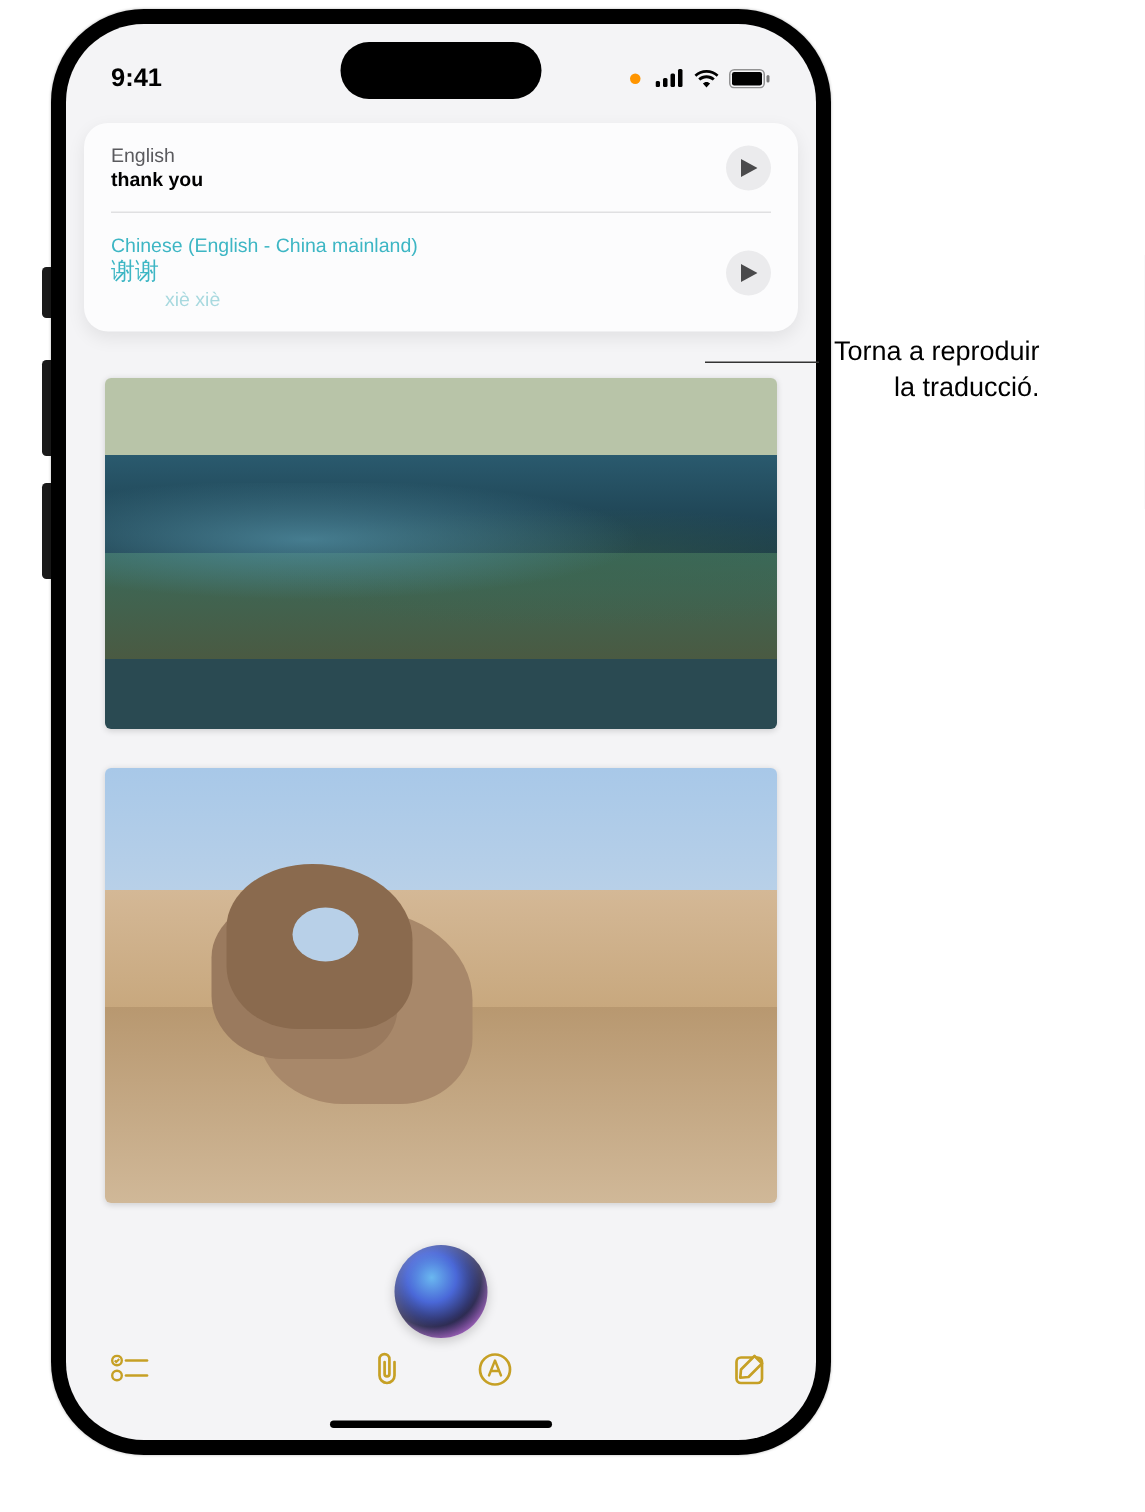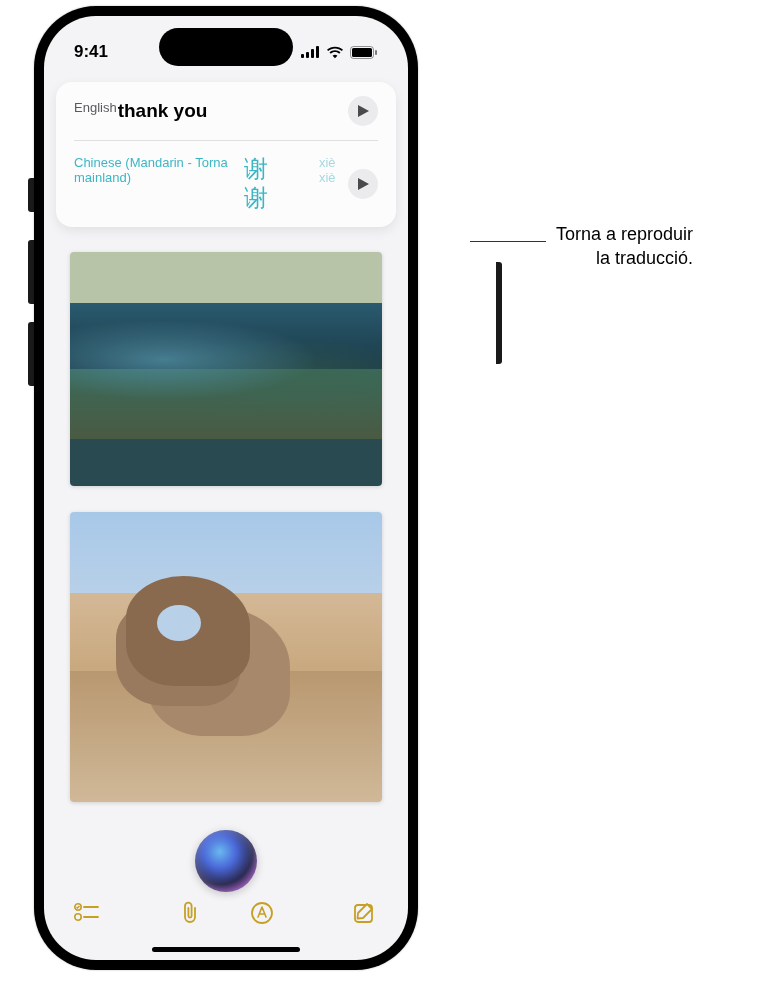--- a/index.html
+++ b/index.html
@@ -13,21 +13,21 @@
       background: #fff;
       width: 763px;
       height: 1008px;
       position: relative;
     }
 
     .phone-frame {
       position: absolute;
       left: 34px;
       top: 6px;
-      width: 384px;
+      width: 520px;
       height: 964px;
       background: #000;
       border-radius: 62px;
       padding: 10px;
       box-shadow: 0 0 2px rgba(0,0,0,0.3);
     }
 
     .phone-button-left-1 {
       position: absolute;
       left: 28px;
@@ -144,44 +144,44 @@
     }
 
     .card-divider {
       height: 1px;
       background: #e0e0e2;
       margin: 0 18px;
     }
 
     .card-text-block {
       display: flex;
-      flex-direction: row;
+      flex-direction: column;
       gap: 1px;
     }
 
     .lang-label-source {
       font-size: 13px;
       color: #5a5a5e;
       font-weight: 400;
     }
 
     .source-text {
-      font-size: 19px;
+      font-size: 13px;
       font-weight: 600;
       color: #000;
     }
 
     .lang-label-target {
       font-size: 13px;
       color: #3db6c4;
       font-weight: 400;
     }
 
     .target-text {
-      font-size: 24px;
+      font-size: 16px;
       font-weight: 500;
       color: #3db6c4;
       line-height: 1.2;
     }
 
     .romanization {
       font-size: 13px;
       color: #a8d9df;
       font-weight: 400;
       margin-left: 36px;
@@ -405,21 +405,21 @@
           <span>
             <svg width="11" height="12" viewBox="0 0 11 12">
                 <path d="M0 0 L11 6 L0 12 Z" fill="#4a4a4c"></path>
               </svg>
           </span>
         </div>
       </div>
       <div class="card-divider"></div>
       <div class="card-section">
         <div class="card-text-block">
-          <div class="lang-label-target">Chinese (Mandarin - Torna mainland)</div>
+          <div class="lang-label-target">Chinese (English - China mainland)</div>
           <div class="target-text">谢谢</div>
           <div class="romanization">xiè xiè</div>
         </div>
         <div class="play-btn">
           <span>
             <svg width="11" height="12" viewBox="0 0 11 12">
                 <path d="M0 0 L11 6 L0 12 Z" fill="#4a4a4c"></path>
               </svg>
           </span>
         </div>

